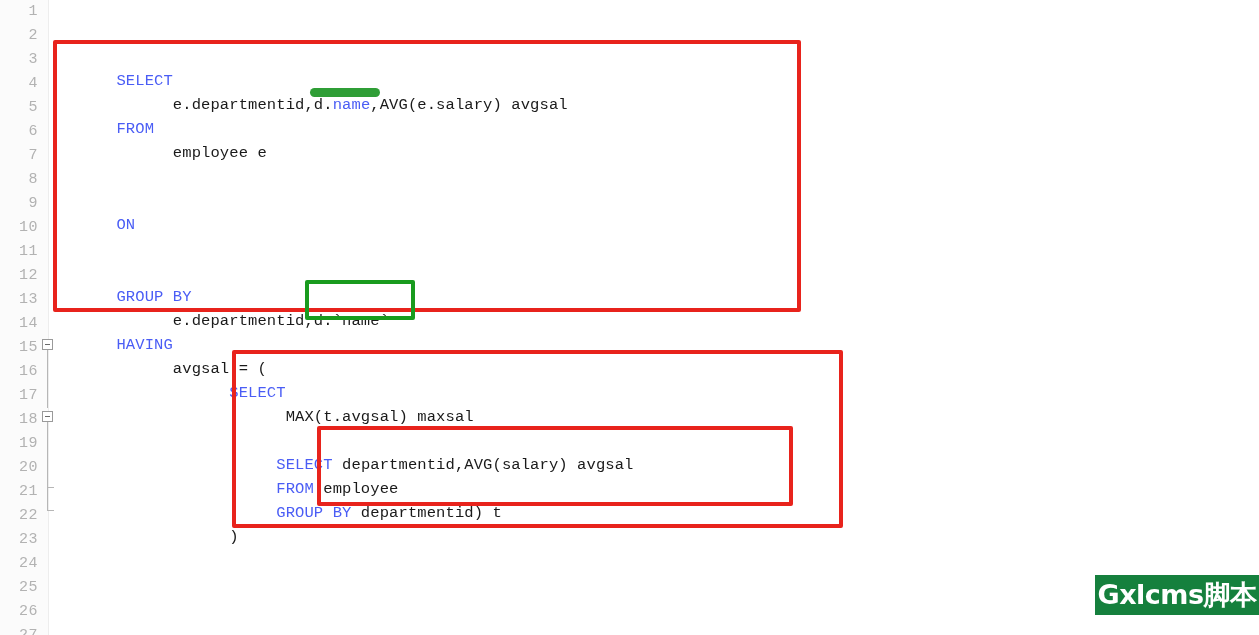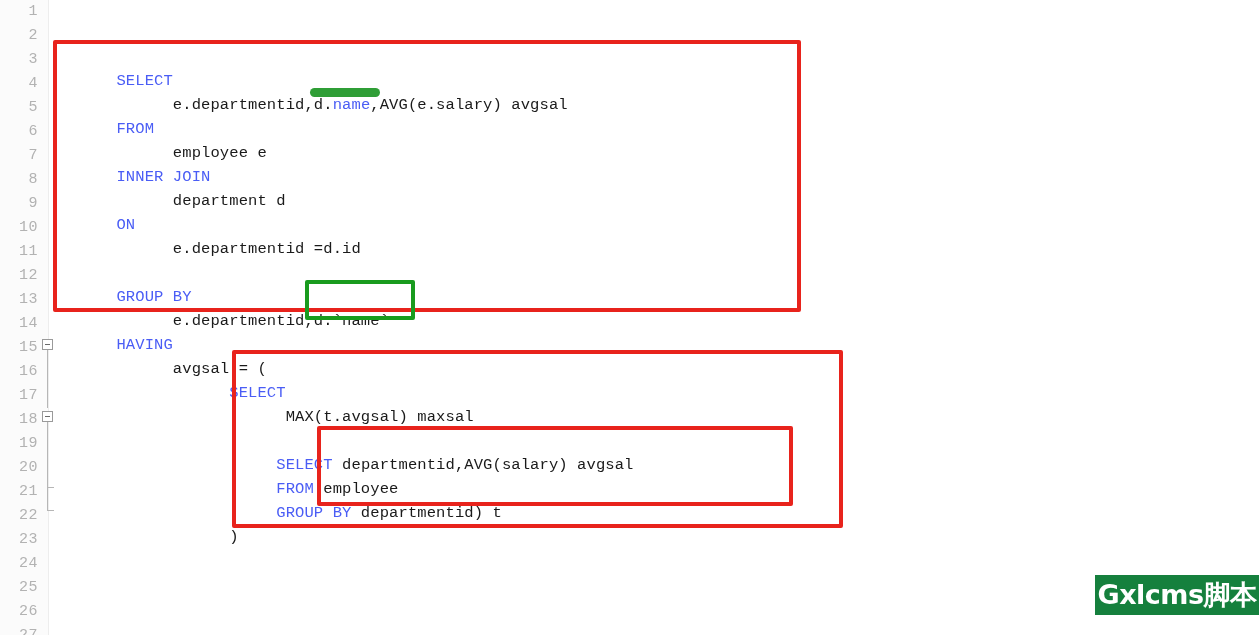--- a/index.html
+++ b/index.html
@@ -191,35 +191,26 @@
     </div>
 
     <div class="code-line" style="left:60px; top:93px;">
       <span class="kw">FROM</span>
     </div>
 
     <div class="code-line" style="left:60px; top:117px;">
       <span class="plain">      employee e</span>
     </div>
 
-    <div class="code-line" style="left:60px; top:141px;">
-      <span class="kw">INNER JOIN</span>
-    </div>
-
-    <div class="code-line" style="left:60px; top:165px;">
-      <span class="plain">      department d</span>
-    </div>
+
 
     <div class="code-line" style="left:60px; top:189px;">
       <span class="kw">ON</span>
     </div>
 
-    <div class="code-line" style="left:60px; top:213px;">
-      <span class="plain">      e.departmentid =d.id</span>
-    </div>
 
     <div class="code-line" style="left:60px; top:261px;">
       <span class="kw">GROUP BY</span>
     </div>
 
     <div class="code-line" style="left:60px; top:285px;">
       <span class="plain">      e.departmentid,d.`name`</span>
     </div>
 
     <div class="code-line" style="left:60px; top:309px;">

